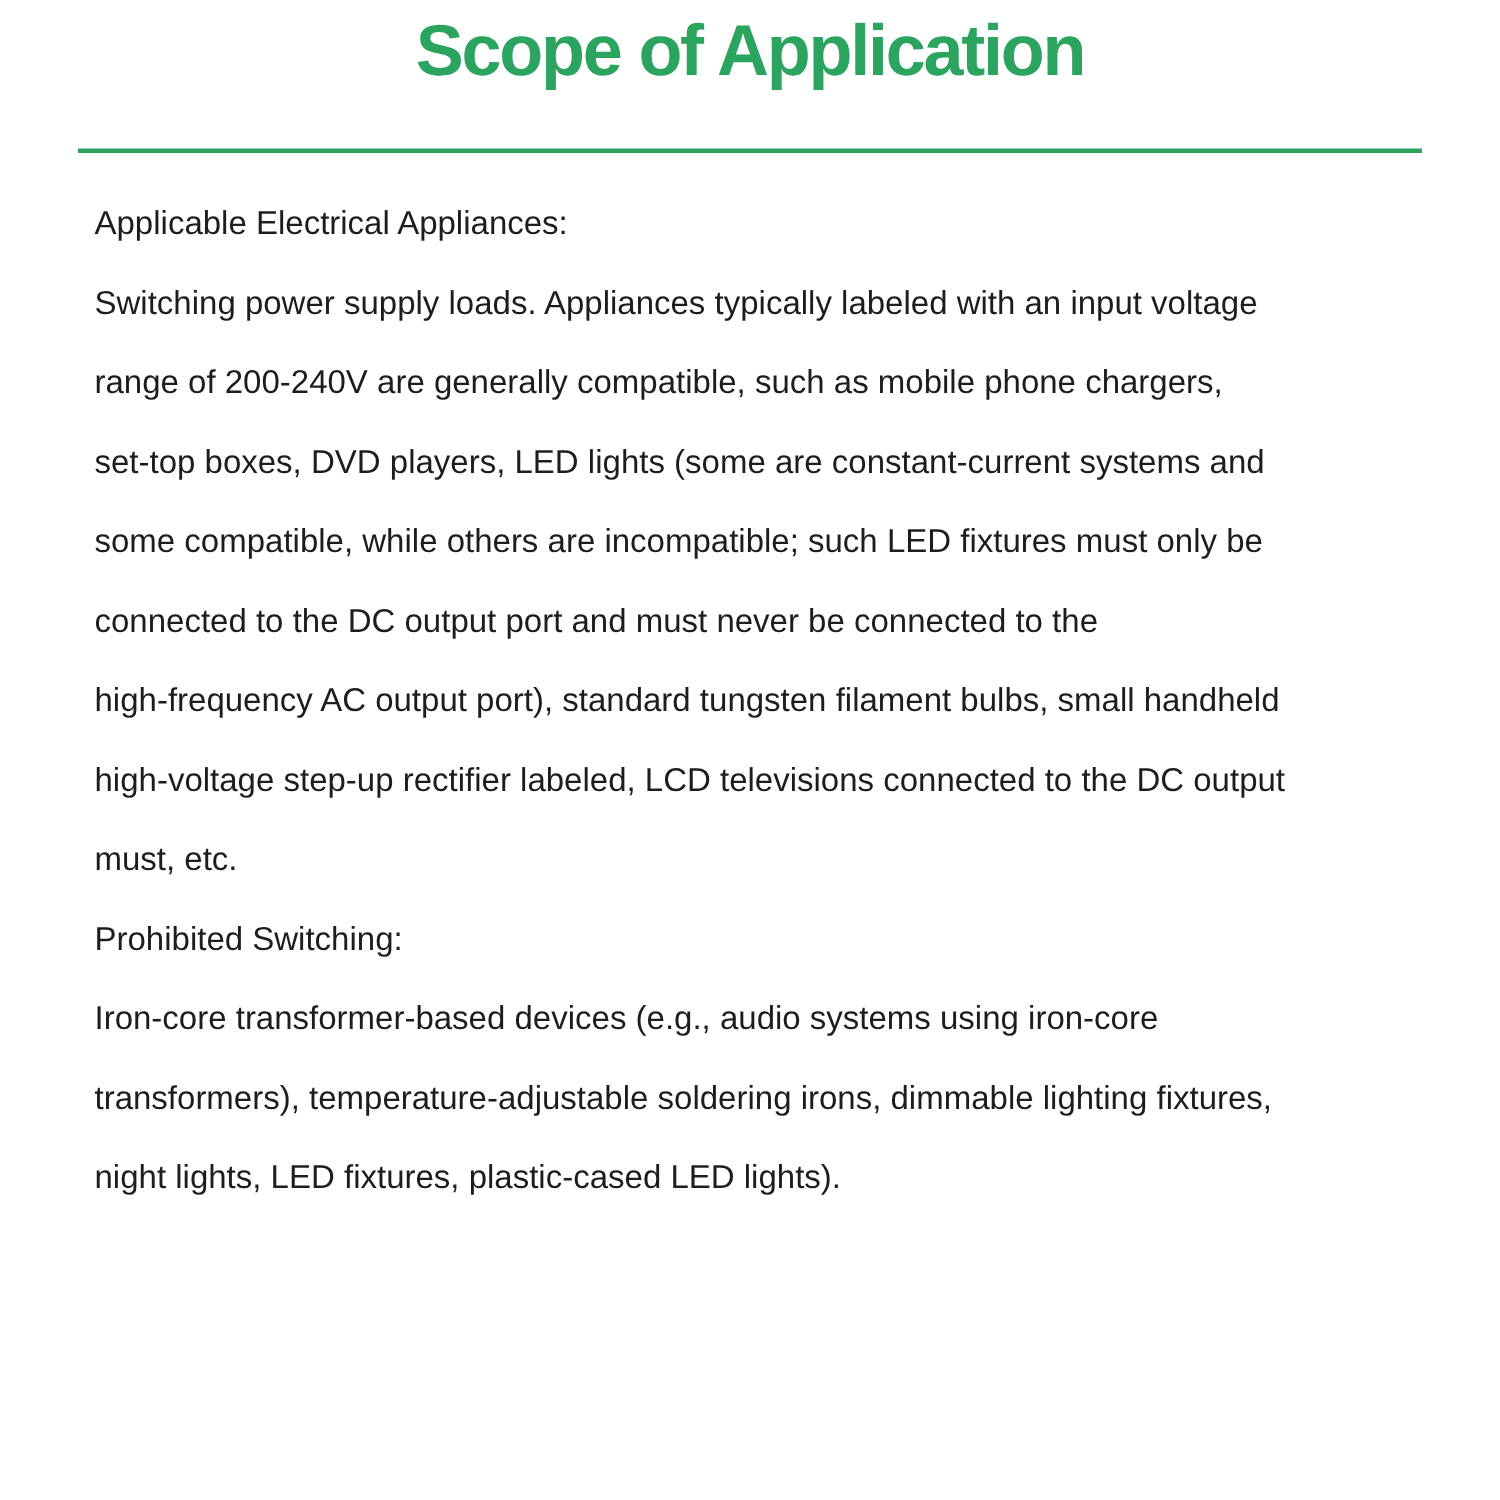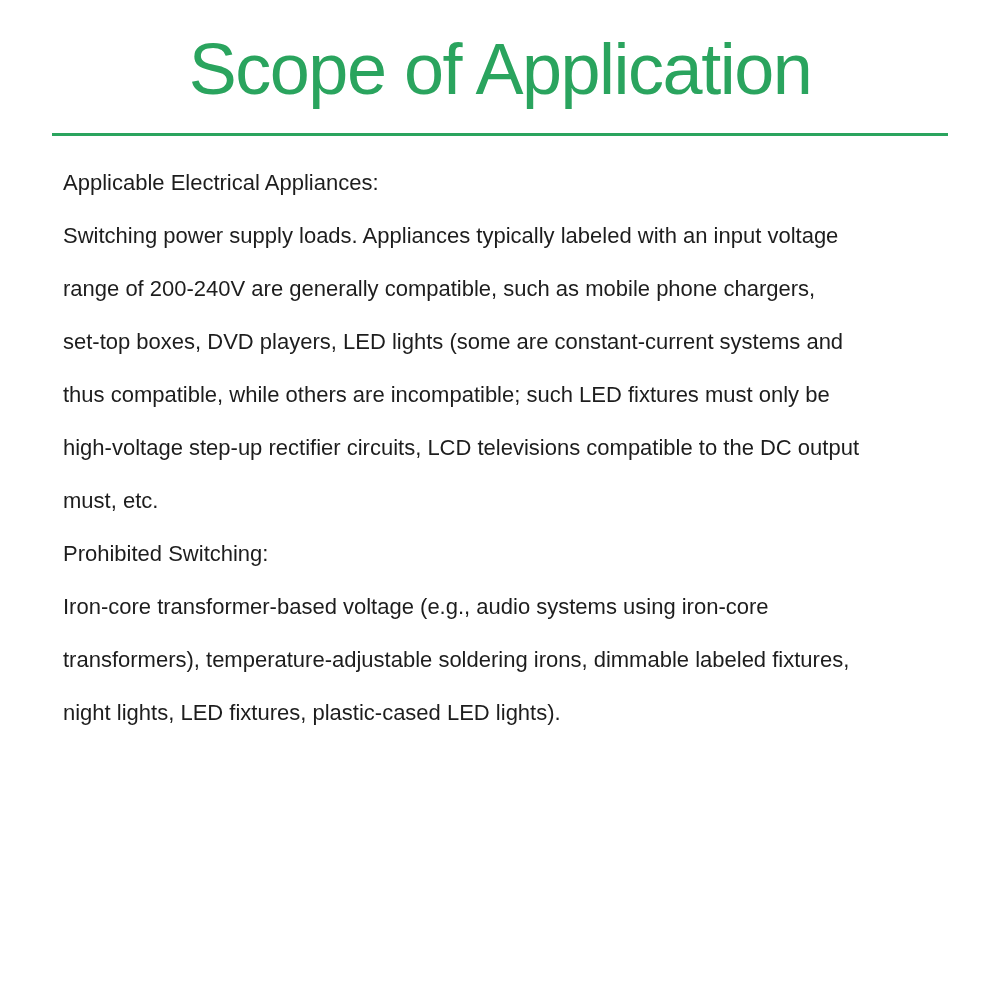--- a/index.html
+++ b/index.html
@@ -7,25 +7,24 @@
   html, body { background: #ffffff; }
   .page {
     position: relative;
     width: 1000px;
     height: 1000px;
     background: #ffffff;
     font-family: "Liberation Sans", sans-serif;
     overflow: hidden;
   }
   .title {
-    padding-top: 34px;
     text-align: center;
-    font-size: 72px;
+    font-size: 48px;
     line-height: 70px;
-    font-weight: normal;
+    font-weight: bold;
     letter-spacing: -1.5px;
     color: var(--accent);
   }
   .divider {
     height: 3px;
     margin: 29px 52px 0 52px;
     background: var(--accent);
     border: none;
   }
   .body-text {
@@ -43,21 +42,23 @@
 <body>
 
 <div class="page">
   <h1 class="title">Scope of Application</h1>
   <div class="divider"></div>
   <div class="body-text">
       <div class="body-line">Applicable Electrical Appliances:</div>
       <div class="body-line">Switching power supply loads. Appliances typically labeled with an input voltage</div>
       <div class="body-line">range of 200-240V are generally compatible, such as mobile phone chargers,</div>
       <div class="body-line">set-top boxes, DVD players, LED lights (some are constant-current systems and</div>
-      <div class="body-line">thus compatible, while others are incompatible; such LED fixtures must only be</div>
-      <div class="body-line">high-voltage step-up rectifier circuits, LCD televisions compatible to the DC output</div>
+      <div class="body-line">some compatible, while others are incompatible; such LED fixtures must only be</div>
+      <div class="body-line">connected to the DC output port and must never be connected to the</div>
+      <div class="body-line">high-frequency AC output port), standard tungsten filament bulbs, small handheld</div>
+      <div class="body-line">high-voltage step-up rectifier labeled, LCD televisions connected to the DC output</div>
       <div class="body-line">must, etc.</div>
       <div class="body-line">Prohibited Switching:</div>
-      <div class="body-line">Iron-core transformer-based voltage (e.g., audio systems using iron-core</div>
-      <div class="body-line">transformers), temperature-adjustable soldering irons, dimmable labeled fixtures,</div>
+      <div class="body-line">Iron-core transformer-based devices (e.g., audio systems using iron-core</div>
+      <div class="body-line">transformers), temperature-adjustable soldering irons, dimmable lighting fixtures,</div>
       <div class="body-line">night lights, LED fixtures, plastic-cased LED lights).</div>
     </div>
 </div>
 
 </body></html>

